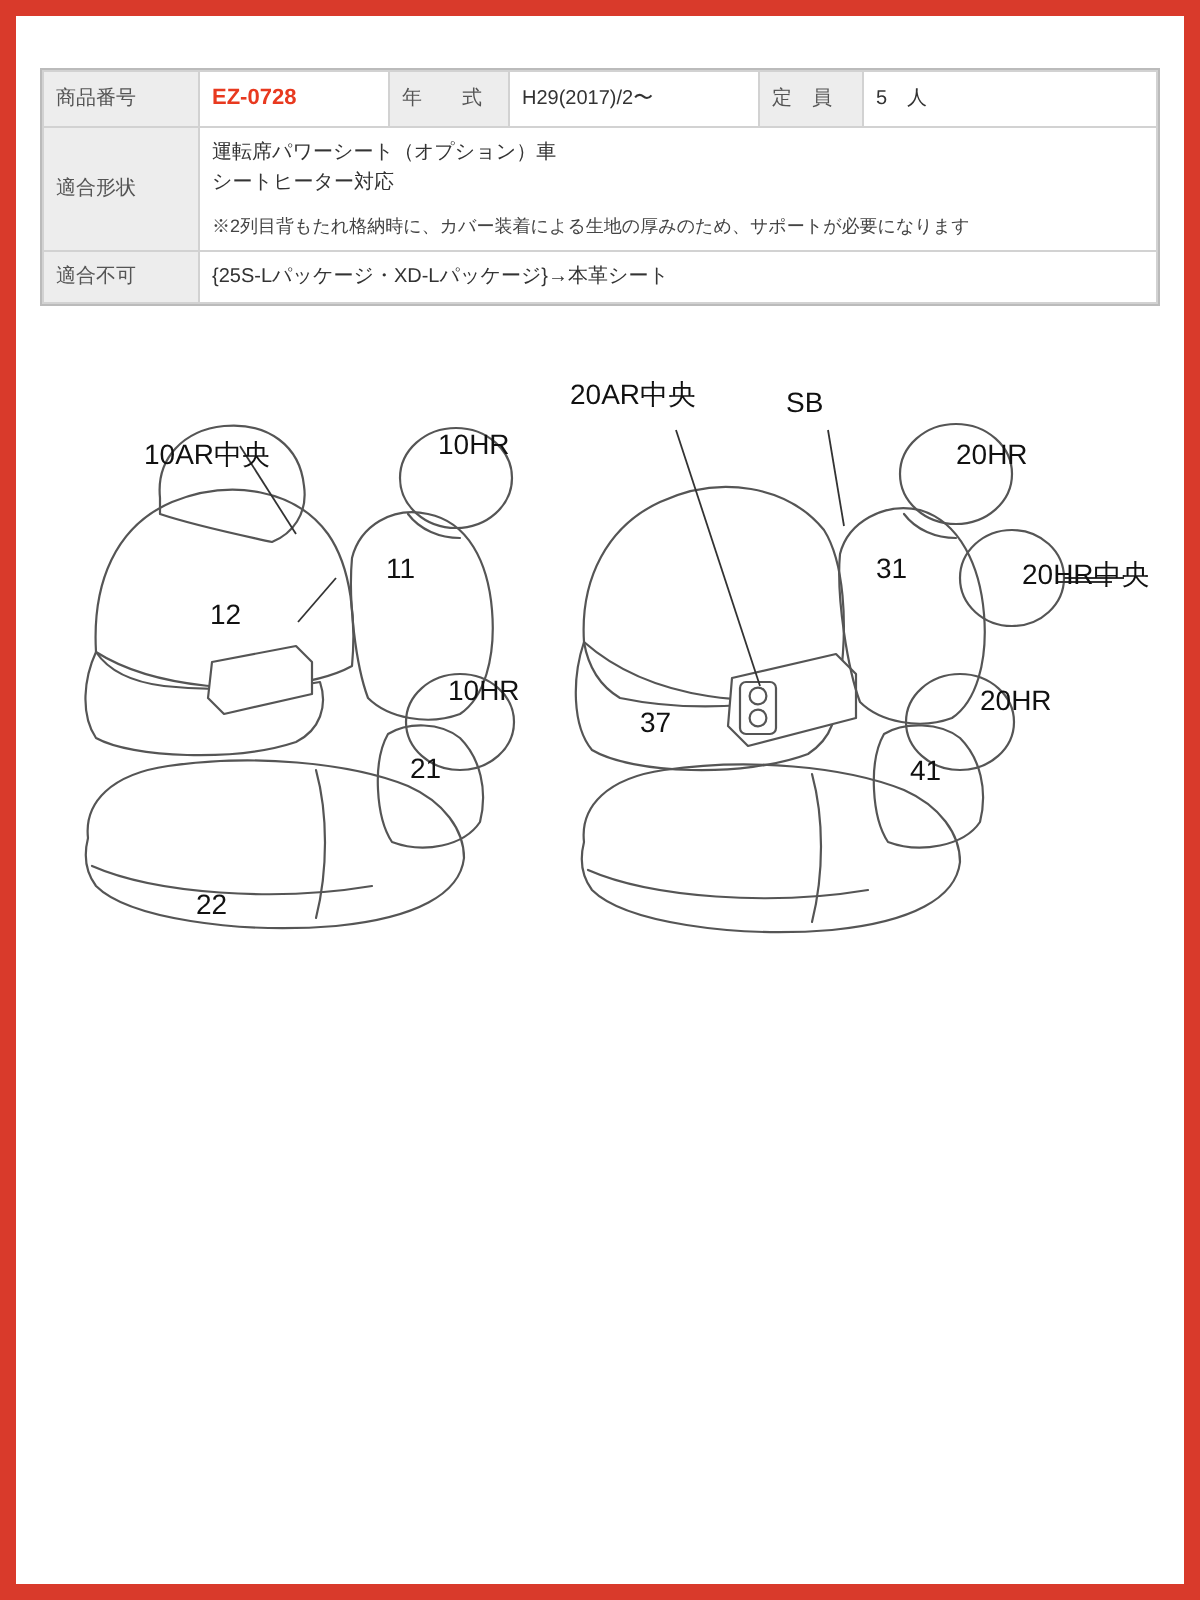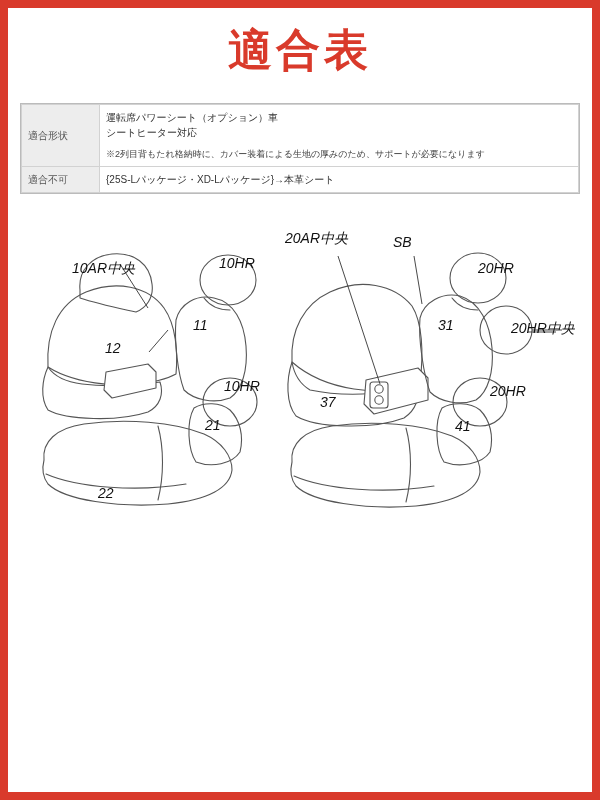--- a/index.html
+++ b/index.html
@@ -86,43 +86,49 @@
     position: absolute;
     left: 0;
     top: 0;
   }
   .dlabel {
     position: absolute;
     font-size: 12px;
     color: #111111;
     font-family: "Liberation Sans", sans-serif;
     white-space: nowrap;
-    font-style: italic;
   }
   .dlabel.big { font-size: 14px; font-weight: normal; }
   .dlabel.num { font-size: 14px; }
 </style>
 </head>
 <body>
 
 <div class="page">
 
-  <div class="title">適合表</div>
 
   <div class="spec-wrap">
     <table class="spec">
       <colgroup>
         <col style="width:78px">
           <col style="width:95px">
           <col style="width:60px">
         <col style="width:125px">
           <col style="width:52px">
           <col style="width:auto">
       </colgroup>
       <tbody>
+          <tr>
+        <td class="lbl">商品番号</td>
+        <td><span class="code">EZ-0728</span></td>
+        <td class="lbl">年　　式</td>
+        <td>H29(2017)/2〜</td>
+        <td class="lbl">定　員</td>
+        <td>5　人</td>
+      </tr>
       <tr>
         <td class="lbl">適合形状</td>
         <td colspan="5" class="shape-cell">
           <span>運転席パワーシート（オプション）車</span><br>
           <span>シートヒーター対応</span>
           <span class="note">※2列目背もたれ格納時に、カバー装着による生地の厚みのため、サポートが必要になります</span>
         </td>
       </tr>
       <tr>
         <td class="lbl">適合不可</td>

